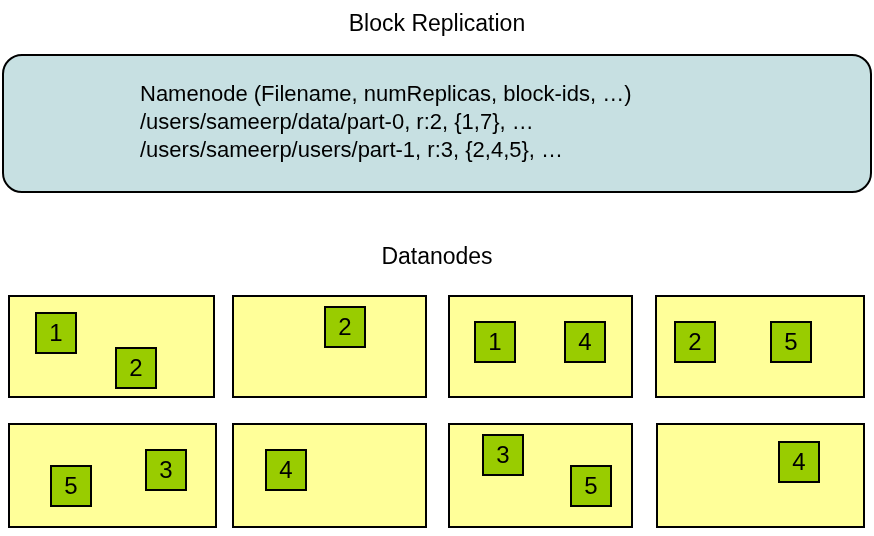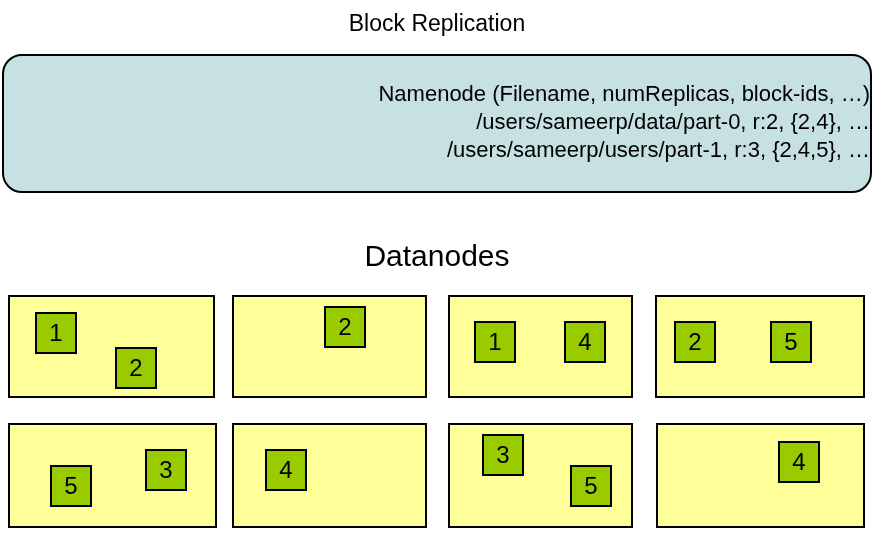--- a/index.html
+++ b/index.html
@@ -23,25 +23,24 @@
     text-align:center;font-size:23px;line-height:28px;
   }
   .namenode{
     position:absolute;left:2px;top:54px;width:870px;height:139px;
     background:var(--namenode-fill);
     border:2px solid var(--outline);
     border-radius:20px;
     padding:24px 0 0 136px;
     font-size:22px;line-height:28px;
     white-space:nowrap;
-    text-align:right;
   }
   .subtitle{
     position:absolute;top:242px;left:0;width:100%;
-    text-align:center;font-size:30px;line-height:28px;
+    text-align:center;font-size:23px;line-height:28px;
   }
   .dn{
     position:absolute;
     background:var(--datanode-fill);
     border:2px solid var(--outline);
   }
   .blk{
     position:absolute;width:42px;height:42px;
     background:var(--block-fill);
     border:2px solid var(--outline);
@@ -50,21 +49,21 @@
   }
 </style>
 </head>
 <body>
 
 <div class="canvas">
   <div class="title">Block Replication</div>
 
   <div class="namenode">
     <div class="nn-line">Namenode (Filename, numReplicas, block-ids, …)</div>
-    <div class="nn-line">/users/sameerp/data/part-0, r:2, {2,4}, …</div>
+    <div class="nn-line">/users/sameerp/data/part-0, r:2, {1,7}, …</div>
     <div class="nn-line">/users/sameerp/users/part-1, r:3, {2,4,5}, …</div>
   </div>
 
   <div class="subtitle">Datanodes</div>
 
   <div>
       <div class="dn" style="left: 8px; top: 295px; width: 207px; height: 103px;">
         <div class="blk" style="left: 25px; top: 15px;">1</div>
         <div class="blk" style="left: 105px; top: 50px;">2</div>
       </div>

